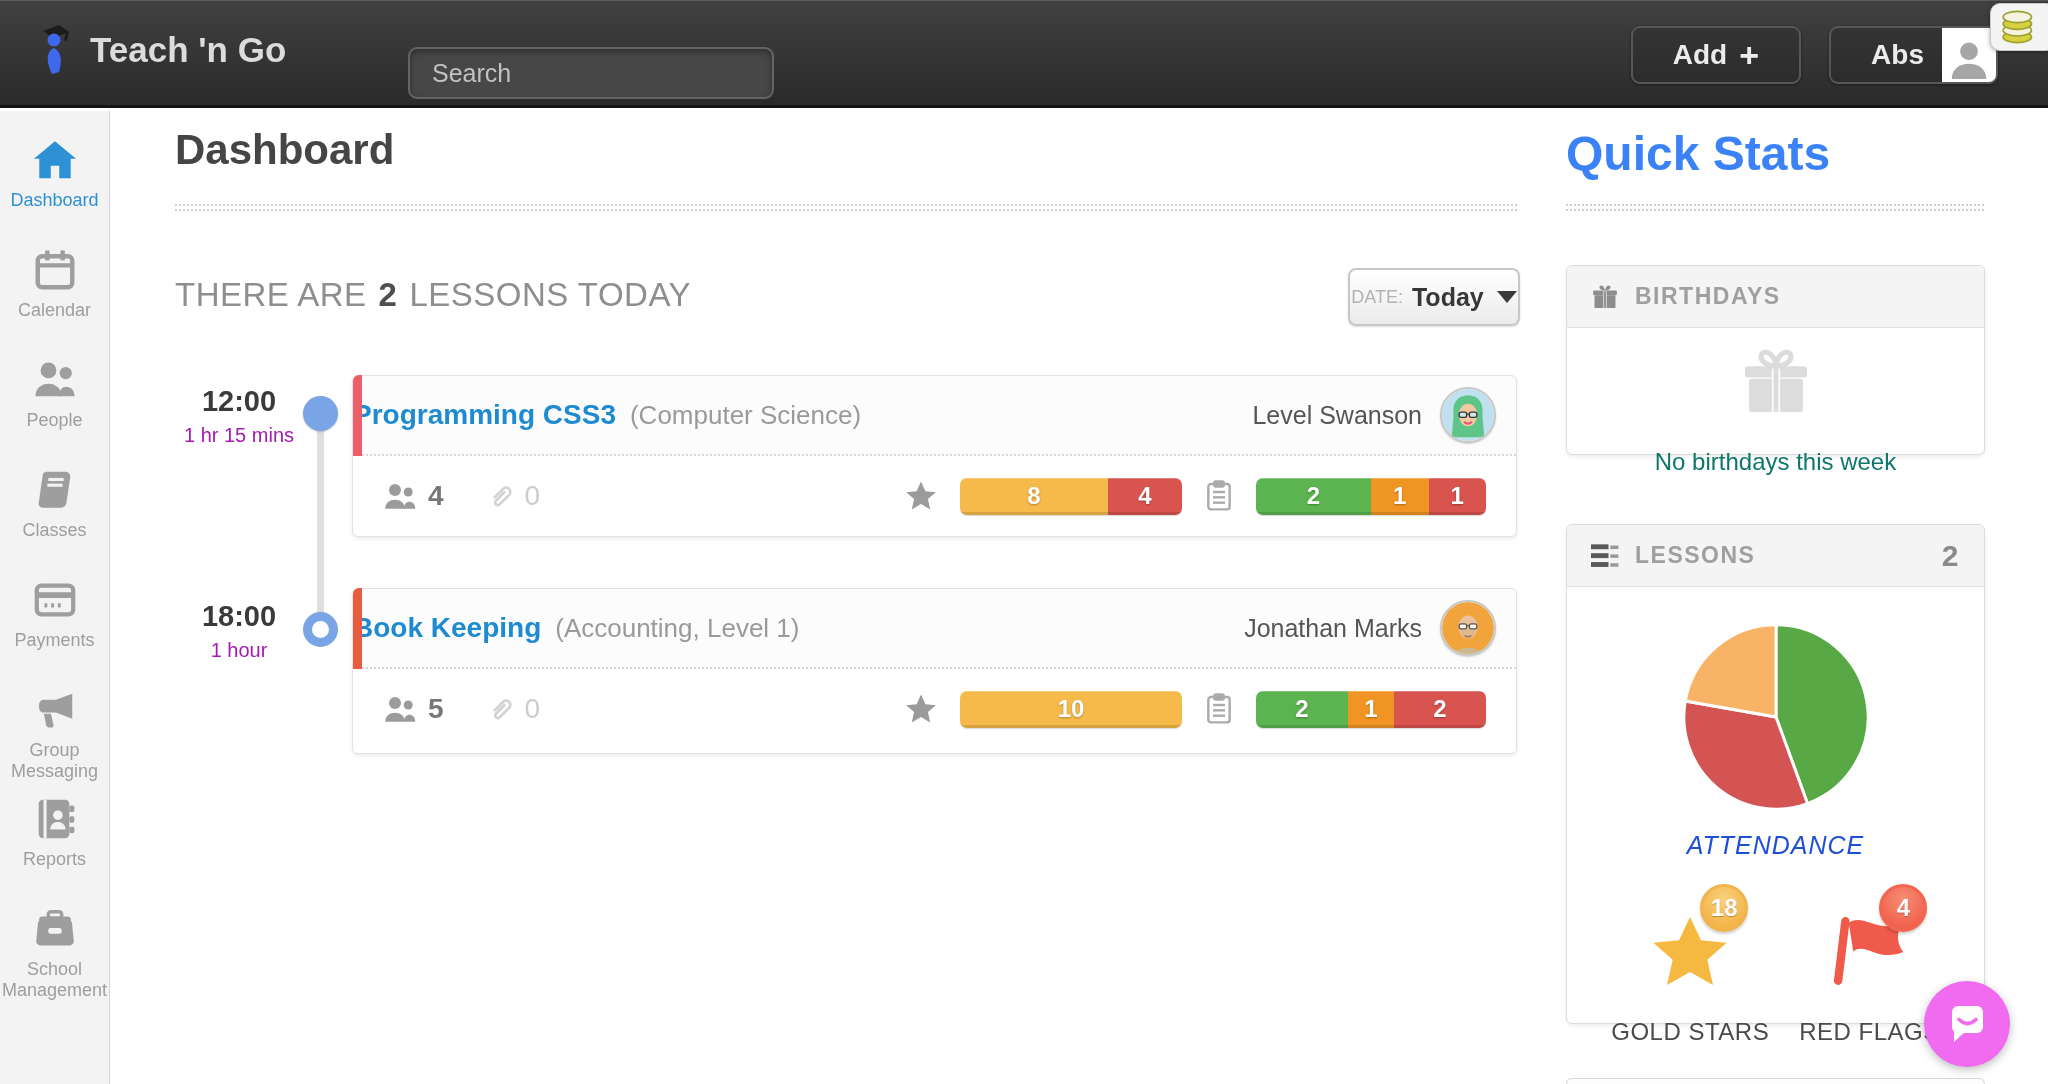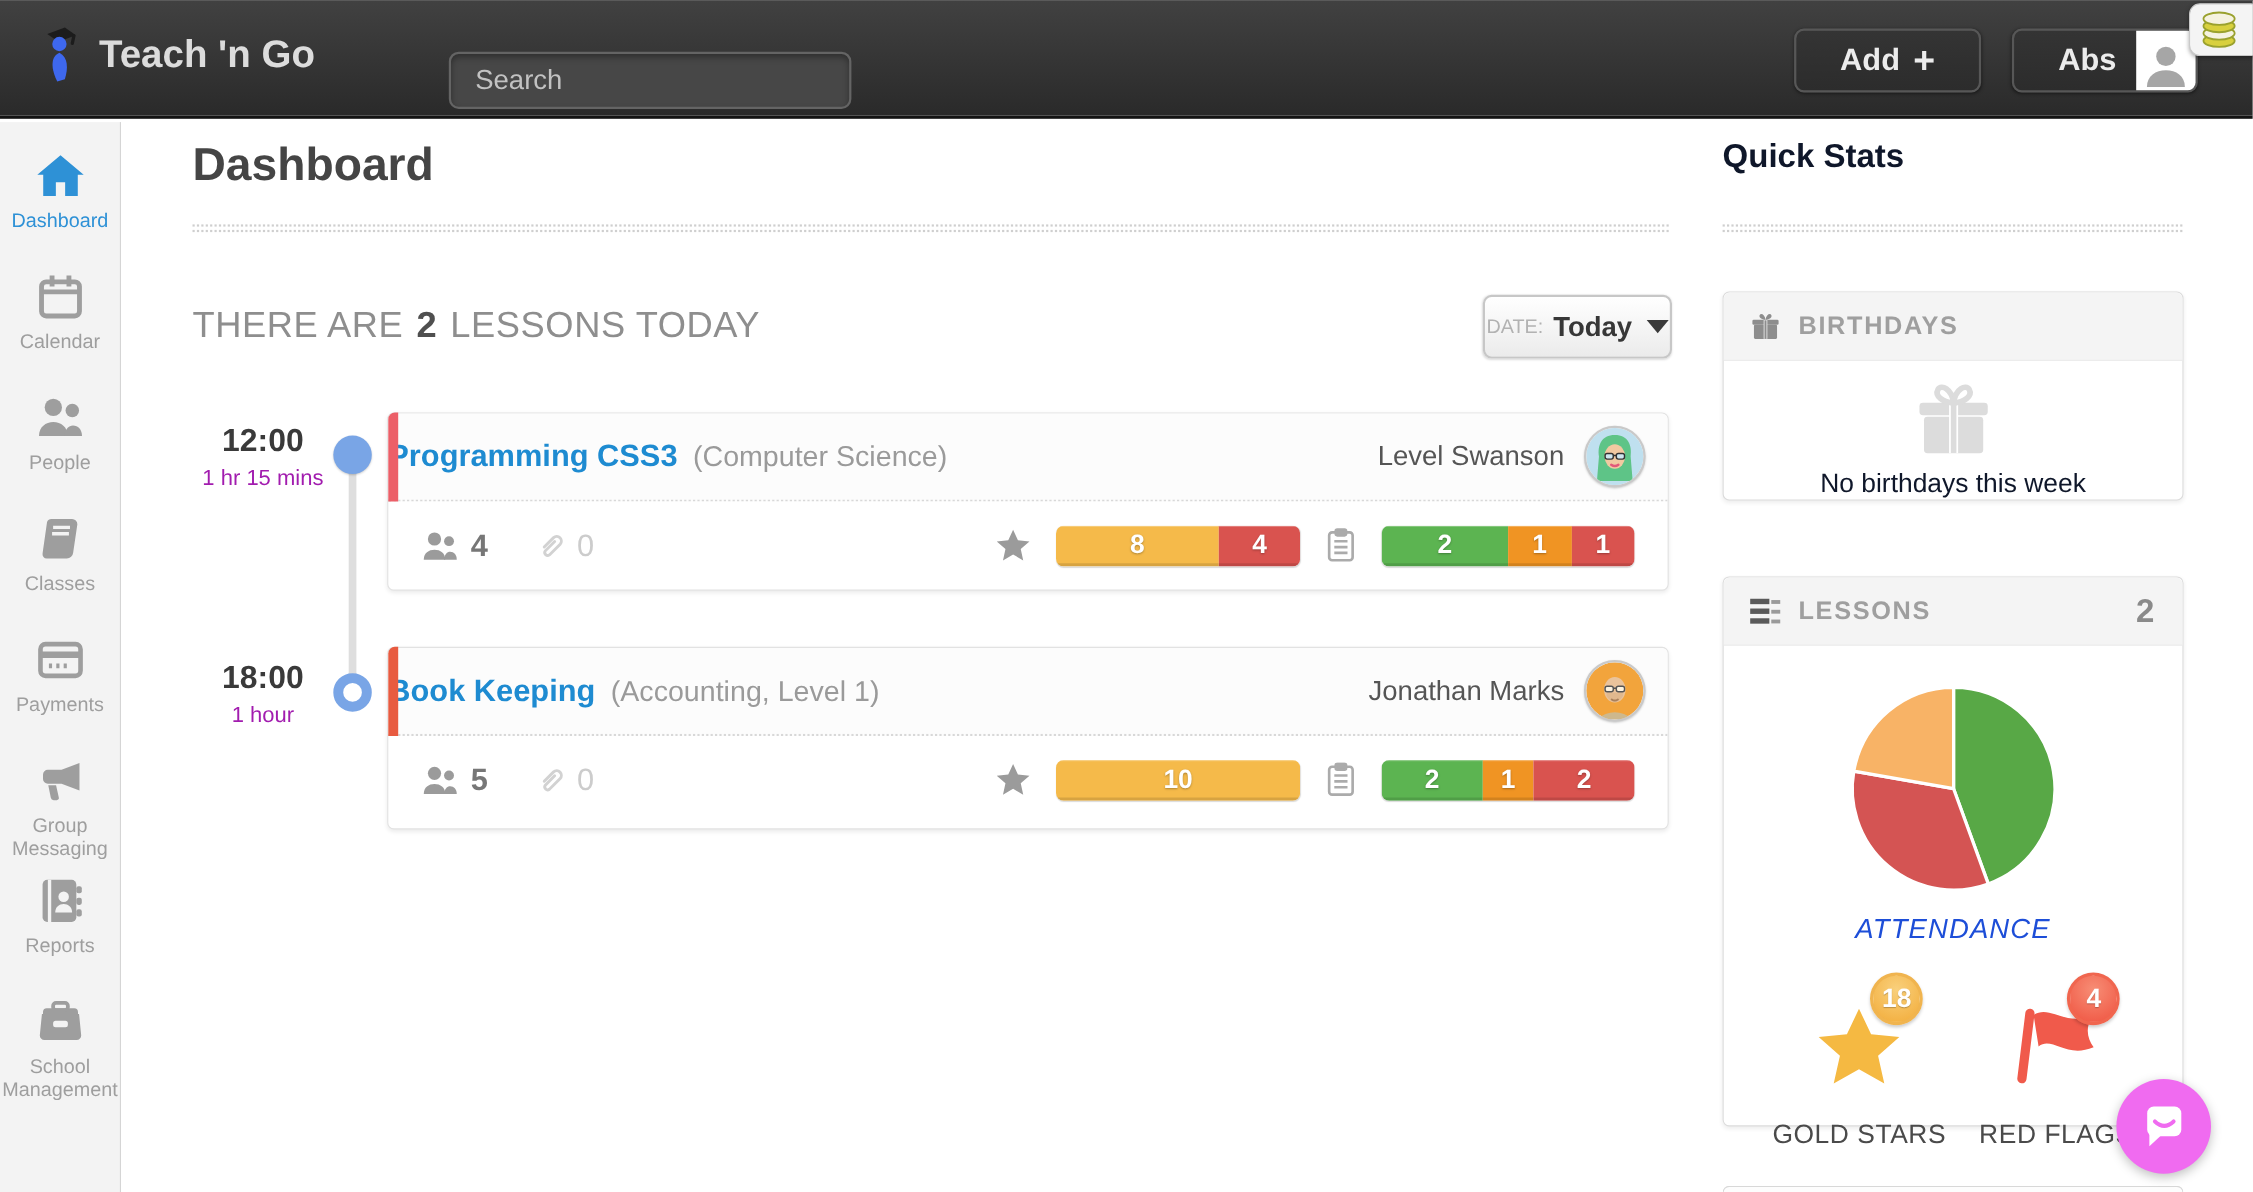--- a/index.html
+++ b/index.html
@@ -38,21 +38,21 @@
     padding-top:26px; z-index:10; }
   .side-item { display:flex; flex-direction:column; align-items:center; text-align:center;
     color:#9e9e9e; font-size:18px; line-height:21px; cursor:pointer; margin-bottom:36px;
     width:108px; }
   .side-item svg { width:48px; height:46px; margin-bottom:7px; }
   .side-item.two-line { margin-bottom:14px; }
   .side-item.active { color:#2e91d6; }
 
   
   .page-title { position:absolute; left:175px; top:126px; font-size:42px; font-weight:700; color:#454545; }
-  .qs-title   { position:absolute; left:1566px; top:126px; font-size:30px; font-weight:700; color:#0f172a; }
+  .qs-title   { position:absolute; left:1566px; top:126px; font-size:48px; font-weight:700; color:#3b82f6; }
   .dotted-sep { position:absolute; height:7px; border-top:2px dotted #cfcfcf; border-bottom:2px dotted #cfcfcf; }
   .sep-main  { left:175px; top:204px; width:1342px; }
   .sep-quick { left:1566px; top:204px; width:418px; }
 
   .lessons-heading { position:absolute; left:175px; top:276px; font-size:33px; color:#8e8e8e;
     letter-spacing:.5px; display:flex; gap:12px; align-items:baseline; }
   .lessons-heading .cnt { color:#4f4f4f; font-weight:700; }
 
   .date-btn { position:absolute; left:1348px; top:268px; width:172px; height:58px;
     background:linear-gradient(#ffffff,#ebebeb); border:2px solid #c7c7c7; border-radius:8px;
@@ -99,21 +99,21 @@
 
   
   .panel { position:absolute; left:1566px; width:419px; background:#fff; border:1px solid #dcdcdc;
     border-radius:6px; box-shadow:0 2px 4px rgba(0,0,0,.07); }
   .panel-header { height:62px; background:#f4f4f4; border-bottom:1px solid #e2e2e2;
     border-radius:6px 6px 0 0; display:flex; align-items:center; padding:0 24px;
     color:#9f9f9f; font-weight:700; font-size:23px; letter-spacing:1.5px; gap:16px; }
   .panel-header .count { margin-left:auto; font-size:30px; color:#8a8a8a; }
   .p-birthdays { top:265px; height:190px; }
   .p-birthdays .body { display:flex; flex-direction:column; align-items:center; padding-top:16px; }
-  .p-birthdays .msg { font-size:24px; color:#0f172a; margin-top:6px; }
+  .p-birthdays .msg { font-size:24px; color:#0f766e; margin-top:28px; }
   .p-lessons { top:524px; height:500px; }
   .p-lessons .body { display:flex; flex-direction:column; align-items:center; }
   .pie { width:196px; height:196px; margin-top:32px; }
   .att-label { font-size:25px; color:#1d4ed8; letter-spacing:1px; margin-top:16px; font-weight:400;font-style:italic; }
   .sf-row { display:flex; gap:30px; margin-top:46px; }
   .sf-col { display:flex; flex-direction:column; align-items:center; }
   .icon-wrap { position:relative; width:92px; height:86px; display:flex; align-items:flex-end; justify-content:center; }
   .badge { position:absolute; top:-22px; right:-12px; width:48px; height:48px; border-radius:50%;
     color:#fff; font-weight:700; font-size:24px; display:flex; align-items:center; justify-content:center;
     text-shadow:0 1px 1px rgba(0,0,0,.25); box-shadow:0 2px 3px rgba(0,0,0,.2); }

